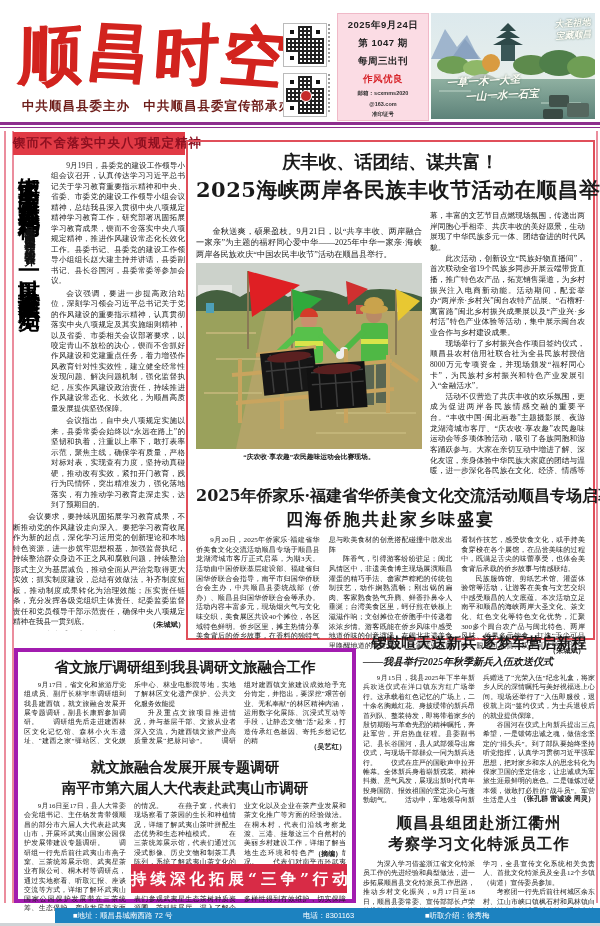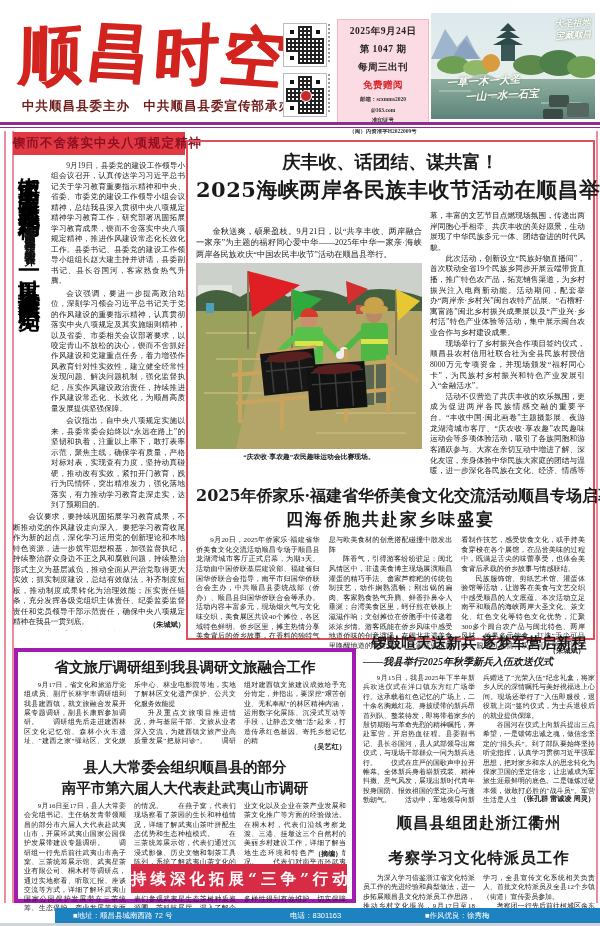--- a/index.html
+++ b/index.html
@@ -17,21 +17,21 @@
       repeating-linear-gradient(0deg,#222 0 2px,rgba(255,255,255,0) 2px 4px),
       repeating-linear-gradient(90deg,#222 0 2px,#fff 2px 4px);
       border:2px solid #fff;outline:1px solid #bbb;}
   .qr1{left:284px;top:24px;}
   .qr2{left:284px;top:74px;}
   .qr .eye{position:absolute;width:8px;height:8px;background:#111;border:2px solid #fff;box-shadow:inset 0 0 0 2px #fff;}
   .qr .e1{left:0;top:0;} .qr .e2{right:0;top:0;} .qr .e3{left:0;bottom:0;}
   .qr .logo{position:absolute;left:14px;top:14px;width:10px;height:10px;border-radius:50%;background:#c62a2a;border:1px solid #fff;}
   .qr-label{position:absolute;width:4px;height:38px;border-left:2px dotted #9a9a9a;}
   .ql1{left:328px;top:24px;} .ql2{left:328px;top:74px;}
-  .infobox{position:absolute;left:337px;top:19px;width:90px;height:106px;background:#fbdce4;border:1px solid #f0b9c8;text-align:center;font-family:Liberation Serif, serif;}
+  .infobox{position:absolute;left:337px;top:13px;width:90px;height:106px;background:#fbdce4;border:1px solid #f0b9c8;text-align:center;font-family:Liberation Sans, sans-serif;}
   .infobox .line{font-size:9.5px;font-weight:bold;color:#222;margin-top:5px;letter-spacing:.5px;}
   .infobox .free{color:#d8252b;}
   .infobox .tiny{font-size:5.5px;font-weight:bold;color:#333;margin-top:4px;letter-spacing:0;}
   .promo{position:absolute;left:431px;top:13px;width:164px;height:106px;overflow:hidden;}
   .promo svg{display:block;}
   .promo .slogan{position:absolute;color:#fdfdf6;font-weight:bold;font-style:italic;text-shadow:0 0 2px rgba(60,90,70,.8);}
   .sl-top{right:4px;top:4px;font-size:9px;text-align:right;line-height:12px;transform:rotate(-4deg);}
   .sl-mid{left:16px;top:60px;font-size:10.5px;line-height:15px;transform:rotate(-3deg);}
   .sl-mid .ind{display:block;padding-left:18px;}
   .purple-rule{position:absolute;left:0;top:122px;width:600px;height:7px;
@@ -78,21 +78,21 @@
   .h-soldier-sub{text-align:left;font-weight:bold;font-style:italic;font-size:10px;margin:2px 0 4px 0;white-space:nowrap;}
   .soldier-cols{position:relative;height:132px;overflow:hidden;column-count:2;column-gap:8px;font-size:6.9px;line-height:1.36;text-align:justify;}
   .soldier-cols .cell{text-indent:2em;margin:0;}
   .h-quz{text-align:center;font-weight:900;font-size:15.5px;font-family:"DejaVu Serif",serif;margin:8px 0 0 0;letter-spacing:1px;}
   .quz-cols{position:relative;height:62px;overflow:hidden;column-count:2;column-gap:8px;font-size:6.9px;line-height:1.36;text-align:justify;margin-top:4px;}
   .quz-cols .cell{text-indent:2em;margin:0;}
   .more-badge{position:absolute;right:0;bottom:0;background:#e8e2da;color:#d4452f;font-weight:bold;font-size:6.5px;padding:1px 4px;}
   
   .footer-bar{position:absolute;left:55px;top:908px;width:545px;height:15px;background:#1c82c0;color:#fff;font-size:7.5px;font-family:"Liberation Sans",sans-serif;}
   .footer-bar span{position:absolute;top:3px;white-space:nowrap;}
-  .f-addr{left:18px;} .f-phone{left:235px;} .f-editor{left:370px;}
+  .f-addr{left:18px;} .f-phone{left:248px;} .f-editor{left:370px;}
   .bottom-edge{position:absolute;left:0;top:923px;width:600px;height:3px;background:#cfd4d7;}
 </style>
 </head>
 <body>
 
 <div id="page">
 
   <div class="masthead">
     <span class="masthead-char mc1">顺</span>
     <span class="masthead-char mc2">昌</span>
@@ -112,21 +112,21 @@
     <div class="eye e2"></div>
     <div class="eye e3"></div>
     <div class="logo"></div>
   </div>
   <div class="qr-label ql2"></div>
 
   <div class="infobox">
     <div class="line">2025年9月24日</div>
     <div class="line">第 1047 期</div>
     <div class="line">每周三出刊</div>
-    <div class="line free">免费赠阅</div>
+    <div class="line free">作风优良</div>
     <div class="tiny">邮箱：scxmms2020</div>
     <div class="tiny">@163.com</div>
     <div class="tiny">准印证号</div>
     <div class="tiny">（闽）内资准字H2022009号</div>
   </div>
 
   <div class="promo">
     <svg width="164" height="106" viewBox="0 0 164 106">
       <defs>
         <linearGradient id="sky" x1="0" y1="0" x2="0" y2="1">
@@ -173,21 +173,21 @@
   <div class="rail-right"></div>
 
   <div class="left-strip">
     <div class="left-banner">锲而不舍落实中央八项规定精神</div>
     <div class="left-body">
       <div class="vhead">
         <span class="big">锲而不舍落实中央八项规定精神</span>
         <span class="kicker">县委党的建设工作领导小组会议召开</span>
         <span class="big">一以贯之推进全面从严治党</span>
       </div>
-      <p>9月19日，县委党的建设工作领导小组会议召开，认真传达学习习近平总书记关于学习教育重要指示精神和中央、省委、市委党的建设工作领导小组会议精神，总结我县深入贯彻中央八项规定精神学习教育工作，研究部署巩固拓展学习教育成果，锲而不舍落实中央八项规定精神，推进作风建设常态化长效化工作。县委书记、县委党的建设工作领导小组组长赵大建主持并讲话，县委副书记、县长谷国河，客家熟食热气升腾。</p>
+      <p>9月19日，县委党的建设工作领导小组会议召开，认真传达学习习近平总书记关于学习教育重要指示精神和中央、省委、市委党的建设工作领导小组会议精神，总结我县深入贯彻中央八项规定精神学习教育工作，研究部署巩固拓展学习教育成果，锲而不舍落实中央八项规定精神，推进作风建设常态化长效化工作。县委书记、县委党的建设工作领导小组组长赵大建主持并讲话，县委副书记、县长谷国河，县委常委等参加会议。</p>
       <p>会议强调，要进一步提高政治站位，深刻学习领会习近平总书记关于党的作风建设的重要指示精神，认真贯彻落实中央八项规定及其实施细则精神，以及省委、市委相关会议部署要求，以咬定青山不放松的决心，锲而不舍抓好作风建设和党建重点任务，着力增强作风教育针对性实效性，建立健全经常性发现问题、解决问题机制，强化监督执纪，压实作风建设政治责任，持续推进作风建设常态化、长效化，为顺昌高质量发展提供坚强保障。</p>
       <p>会议指出，自中央八项规定实施以来，县委常委会始终以“永远在路上”的坚韧和执着，注重以上率下，敢打表率示范，聚焦主线，确保学有质量，严格对标对表，实现查有力度，坚持动真碰硬，推动改有实效，紧扣开门教育，践行为民情怀，突出精准发力，强化落地落实，有力推动学习教育走深走实，达到了预期目的。</p>
       <p>会议要求，要持续巩固拓展学习教育成果，不断推动党的作风建设走向深入。要把学习教育收尾作为新的起点，深化学习运用党的创新理论和本地特色资源，进一步筑牢思想根基，加强监督执纪，持续整治群众身边不正之风和腐败问题，持续整治形式主义为基层减负，推动全面从严治党取得更大实效；抓实制度建设，总结有效做法，补齐制度短板，推动制度成果转化为治理效能；压实责任链条，充分发挥各级党组织主体责任、纪委监委监督责任和党员领导干部示范责任，确保中央八项规定精神在我县一贯到底。</p>
       <p>县人大常委会主任杨发青、县政协主席徐小明，县委一级调研员陈光民等领导列席会议。</p>
       <span class="overlay-byline">（朱城斌）</span>
     </div>
   </div>
 
   <div class="main-box">
     <div class="h-main1">庆丰收、话团结、谋共富！</div>
@@ -273,48 +273,48 @@
   <div class="bl-box">
     <div class="h-small">省文旅厅调研组到我县调研文旅融合工作</div>
     <div style="position:relative;">
       <div class="wl-cols">
         <p class="cell">9月17日，省文化和旅游厅党组成员、副厅长林宇率调研组到我县建西镇，就文旅融合发展开展专题调研，副县长康辉参加调研。　　调研组先后走进建西林区文化记忆馆、森林小火车遗址、“建西之家”驿站区、文化娱乐中心、林业电影院等地，实地了解林区文化遗产保护、公共文化服务效能提</p>
         <p class="cell">升及重点文旅项目推进情况，并与基层干部、文旅从业者深入交流，为建西镇文旅产业高质量发展“把脉问诊”。　　调研组对建西镇文旅建设成效给予充分肯定，并指出，要深挖“艰苦创业、无私奉献”的林区精神内涵，运用数字化展陈、沉浸式互动等手段，让静态文物“活”起来，打造传承红色基因、寄托乡愁记忆的精</p>
 
       </div>
       <span class="overlay-byline">（吴艺红）</span>
     </div>
-    <div class="h-small" style="margin-top:6px;">县人大常委会组织顺昌县的部分</div>
+    <div class="h-small" style="margin-top:6px;">就文旅融合发展开展专题调研</div>
     <div class="h-small">南平市第六届人大代表赴武夷山市调研</div>
     <div class="renda-cols">
       <p class="cell">9月16日至17日，县人大常委会党组书记、主任杨发青带领顺昌的部分市六届人大代表赴武夷山市，开展环武夷山国家公园保护发展带建设专题调研。　　调研组一行先后前往武夷山市燕子窠、三茶统筹展示馆、武夷星茶业有限公司、桐木村等调研点，通过实地察看、听取汇报、座谈交流等方式，详细了解环武夷山国家公园保护发展带在三茶统筹、生态保护、产业发展等方面的情况。　　在燕子窠，代表们现场察看了茶园的生长和种植情况，详细了解武夷山茶叶拼配生态优势和生态种植模式。　　在三茶统筹展示馆，代表们通过沉浸式影像、历史文物和制茶工具陈列，系统了解武夷山茶文化的历史底蕴、茶产业的发展现状以及茶科技创新成果。</p>
       <p class="cell">在武夷星茶业有限公司，代表们参观武夷星生态茶树种质资源圃、茶科技展厅，深入了解企业文化以及企业在茶产业发展和茶文化推广等方面的经验做法。　　在桐木村，代表们沿线考察龙渡、三港、挂墩这三个自然村的美丽乡村建设工作，详细了解当地生态环境和特色产业发展情况。　　代表们对南平市环武夷山国家公园保护发展带建设取得的显著成效给予肯定。在生态保护上，严守生态保护红线，生物多样性得到有效维护，切实保障国家公园的生态安全；在产业发展上，充分利用当地的</p>
 
     </div>
     <span class="renda-byline">（摘编）</span>
     <div class="slogan-banner">持续深化拓展“三争”行动</div>
   </div>
 
   <div class="br-col">
     <div class="h-soldier">锣鼓喧天送新兵 逐梦军营启新程</div>
     <div class="h-soldier-sub">——我县举行2025年秋季新兵入伍欢送仪式</div>
     <div class="soldier-cols">
       <p class="cell">9月15日，我县2025年下半年新兵欢送仪式在洋口镇东方红广场举行。这承载着红色记忆的广场上，二十余名胸戴红花、身披绶带的新兵昂首列队、整装待发，即将带着家乡的殷切期盼与革命先烈的精神嘱托，奔赴军营，开启热血征程。县委副书记、县长谷国河，县人武部领导出席仪式，与现场干部群众一同为新兵送行。　　仪式在庄严的国歌声中拉开帷幕。全体新兵身着崭新戎装、精神抖擞、意气风发，展现出新时代青年投身国防、报效祖国的坚定决心与蓬勃朝气。　　活动中，军地领导向新兵赠送了“光荣入伍”纪念礼盒，将家乡人民的深情嘱托与美好祝福送上心间。现场还举行了“入伍即服役，退役就上岗”签约仪式，为士兵退役后的就业提供保障。</p>
       <p class="cell">谷国河在仪式上向新兵提出三点希望，一是锻铸忠诚之魂，做信念坚定的“排头兵”。到了部队要始终坚持听党指挥，认真学习贯彻习近平强军思想，把对家乡和亲人的思念转化为保家卫国的坚定信念，让忠诚成为军旅生涯最鲜明的底色。二是锤炼过硬本领，做敢打必胜的“战斗员”。军营生活是人生的大熔炉，要勇于吃苦、敢于拼搏，牢记“听党指挥、能打胜仗、作风优良”的要求，努力成为一名有担当、有本领的合格军人。三是永葆赤子之心，做不负家乡的“好儿郎”。要扎根部队、安心服役，把父老乡亲的嘱托转化为拼搏奋进的动力，在风雨中成长、在磨砺中成才，为军旗增辉，为父母争光，为顺昌添彩。</p>
       <span class="overlay-byline">（张孔群 雷诚凌 周灵）</span>
     </div>
     <div class="h-quz">顺昌县组团赴浙江衢州</div>
-    <div class="h-quz" style="margin-top:14px;">考察学习文化特派员工作</div>
+    <div class="h-quz" style="margin-top:0;">考察学习文化特派员工作</div>
     <div class="quz-cols">
       <p class="cell">为深入学习借鉴浙江省文化特派员工作的先进经验和典型做法，进一步拓展顺昌县文化特派员工作思路，推动乡村文化振兴，9月17日至18日，顺昌县委常委、宣传部部长卢荣传带队赴浙江省衢州市开展专题考察学习，全县宣传文化系统相关负责人、首批文化特派员及全县12个乡镇（街道）宣传委员参加。</p>
       <p class="cell">考察团一行先后前往柯城区余东村、江山市峡口镇枫石村和凤林镇白沙村等文化特派员派驻村，通过实地察看、听取介绍、座谈交流等方式，详细了解衢州市在文化特派员工作机制、乡村文化治理模式、文旅融合发展以及文化赋能基层治理等方面的创新实践和成果。</p>
       <span class="more-badge">&gt;&gt;&gt;&gt;5版</span>
     </div>
   </div>
 
   <div class="footer-bar">
     <span class="f-addr">■地址：顺昌县城南西路 72 号</span>
     <span class="f-phone">电话：8301163</span>
-    <span class="f-editor">■作风优良：徐秀梅</span>
+    <span class="f-editor">■听取介绍：徐秀梅</span>
   </div>
   <div class="bottom-edge"></div>
 
 </div>
 
 </body></html>

